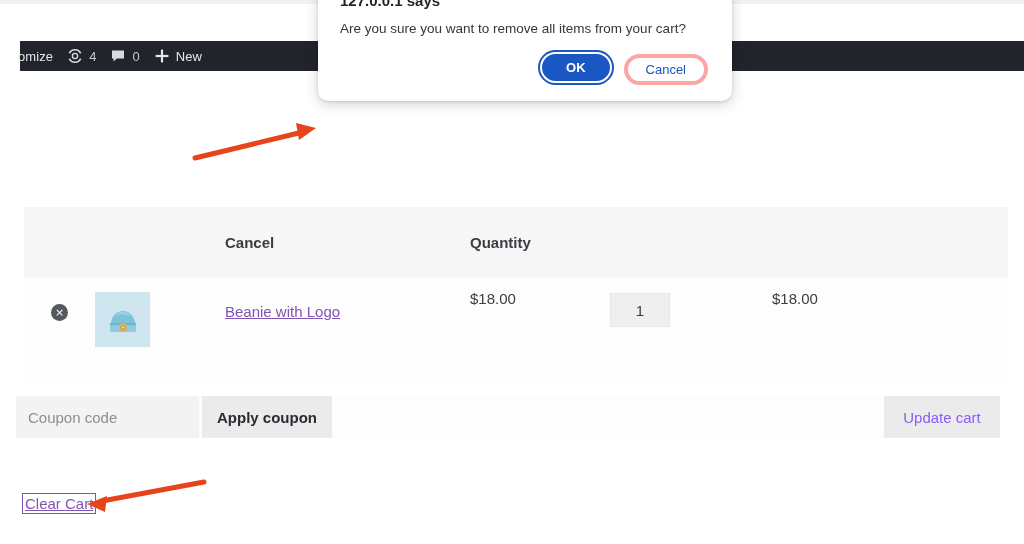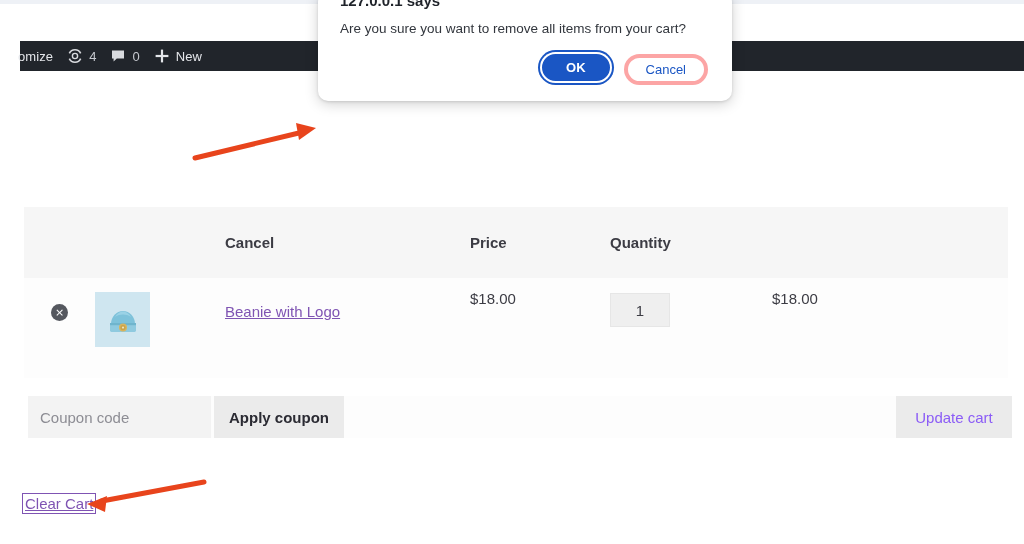--- a/index.html
+++ b/index.html
@@ -132,21 +132,21 @@
     justify-content: center;
     font-size: 15px;
     color: #3c3c44;
     box-sizing: border-box;
     cursor: text;
   }
 
   
   .coupon-row {
     position: absolute;
-    left: 28px; top: 396px;
+    left: 16px; top: 396px;
     width: 984px; height: 42px;
     background: #fdfdfd;
     display: flex;
     align-items: stretch;
   }
   .coupon-input {
     width: 183px;
     background: #f3f3f3;
     border: none;
     outline: none;
@@ -297,21 +297,20 @@
     <span class="ab-label">New</span>
   </div>
 
 </div>
 
 <div class="cart-table">
   <div class="cart-head">
     <div class="col-remove th"></div>
     <div class="col-thumb th"></div>
     <div class="col-name th">Cancel</div>
-    <div class="col-price th">Price</div>
     <div class="col-qty th">Quantity</div>
   </div>
 
   <div class="cart-row">
     <div class="col-remove">
       <div class="remove-btn">×</div>
     </div>
     <div class="col-thumb">
       <div class="thumb">
         <svg width="40" height="40" viewBox="0 0 40 40">

